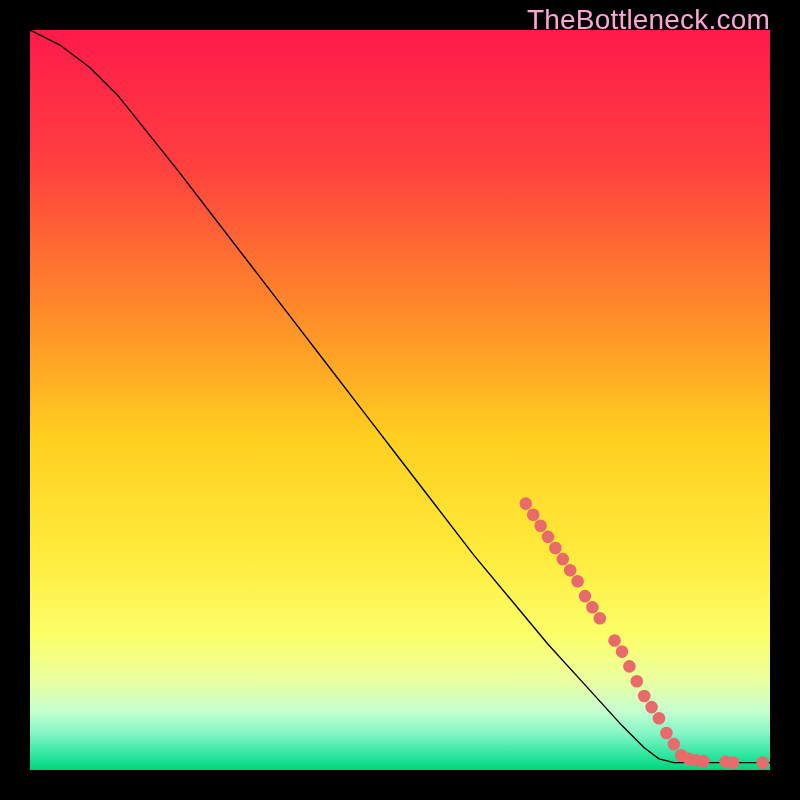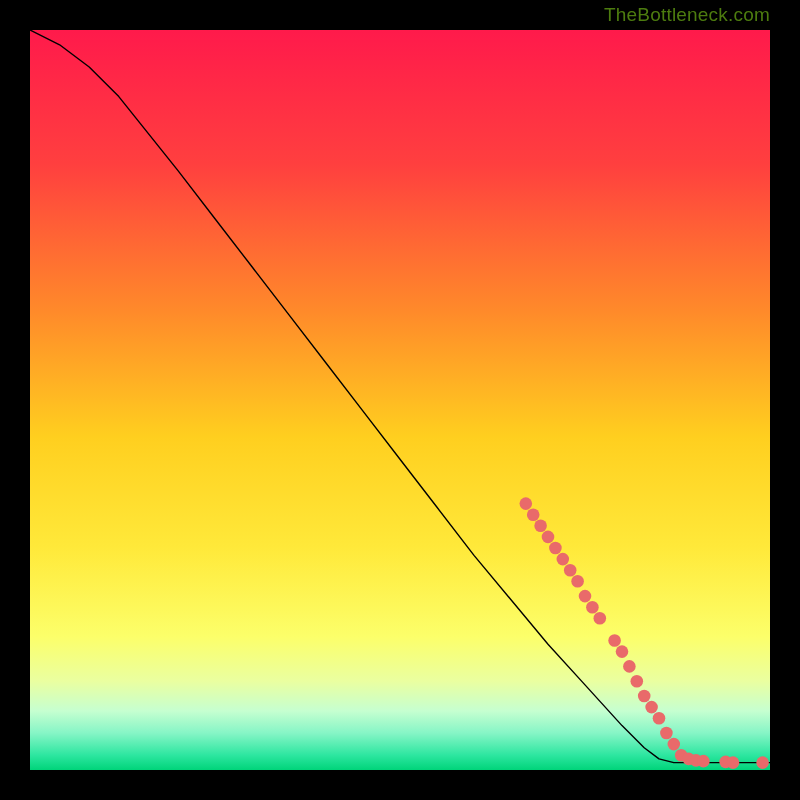--- a/index.html
+++ b/index.html
@@ -26,23 +26,23 @@
   }
   .plot svg {
     display: block;
     width: 740px;
     height: 740px;
   }
   .watermark {
     position: absolute;
     top: 4px;
     right: 30px;
-    font-size: 19px;
+    font-size: 28px;
     font-weight: 400;
-    color: #4d7c0f;
+    color: #f9a8d4;
     letter-spacing: 0.2px;
     white-space: nowrap;
   }
 </style>
 </head>
 <body>
 
 <div class="frame">
 
   <div class="watermark">TheBottleneck.com</div>

